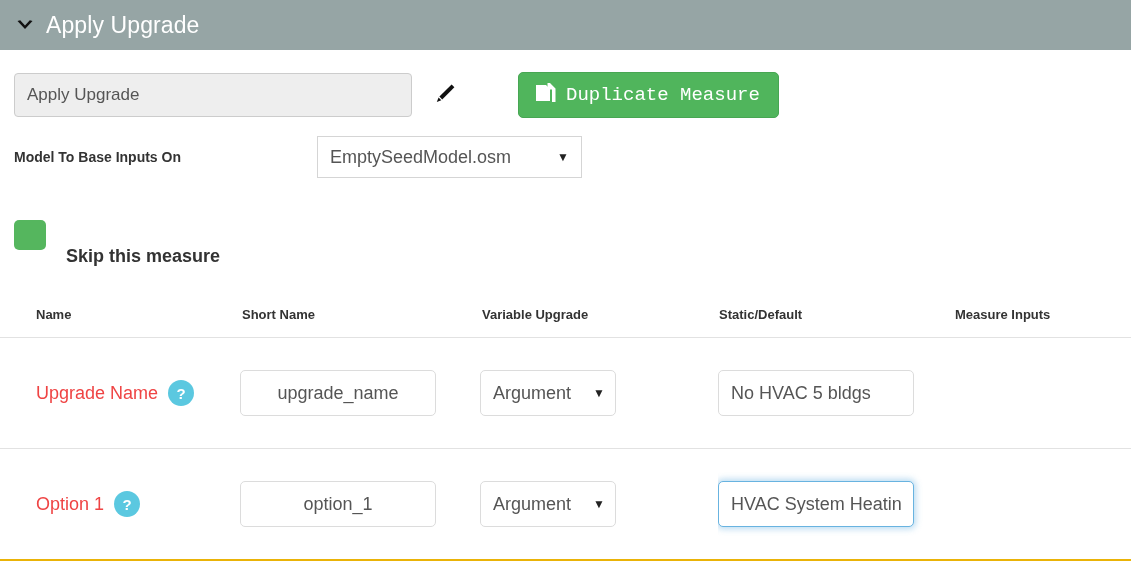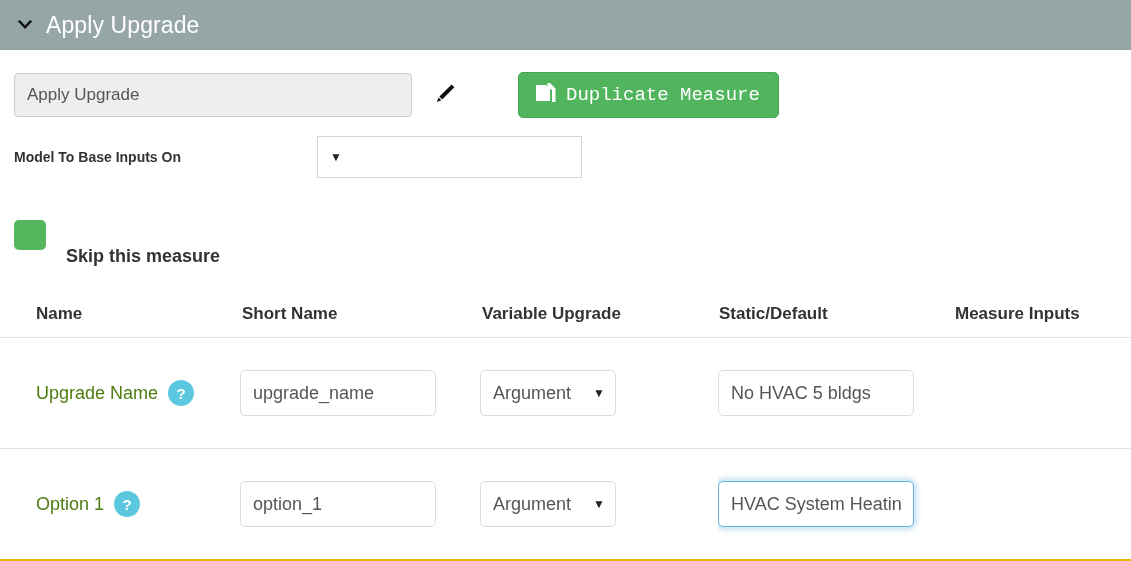--- a/index.html
+++ b/index.html
@@ -161,21 +161,21 @@
     table-layout: fixed;
   }
   .args-table col.c-name  { width: 240px; }
   .args-table col.c-short { width: 240px; }
   .args-table col.c-var   { width: 238px; }
   .args-table col.c-static{ width: 237px; }
   .args-table col.c-inputs{ width: 176px; }
 
   .args-table th {
     text-align: left;
-    font-size: 17px;
+    font-size: 13px;
     font-weight: bold;
     color: #333333;
     padding: 0 0 0 0;
     height: 46px;
     vertical-align: middle;
     white-space: nowrap;
     overflow: hidden;
   }
   .args-table th.th-name   { padding-left: 36px; }
   .args-table th.th-short  { padding-left: 2px; }
@@ -192,21 +192,21 @@
   }
   .args-table tbody tr:last-child td { border-bottom: 3px solid #eab308; }
 
   .arg-name-cell {
     padding-left: 36px;
     display: flex;
     align-items: center;
   }
   .arg-name-text {
     font-size: 18px;
-    color: #4d7c0f;
+    color: #ef4444;
     white-space: nowrap;
   }
   .help-badge {
     margin-left: 10px;
     width: 26px;
     height: 26px;
     border-radius: 50%;
     background: #5bc8e0;
     color: #ffffff;
     font-size: 15px;
@@ -223,21 +223,21 @@
     height: 46px;
     border: 1px solid #dcdcdc;
     border-radius: 5px;
     background: #ffffff;
     font-family: "Liberation Sans", sans-serif;
     font-size: 18px;
     color: #555555;
     padding: 0 12px;
     outline: none;
   }
-  .short-name-field { width: 196px; }
+  .short-name-field { width: 196px; text-align: center; }
   .static-field     { width: 196px; }
   .static-field.focused {
     border-color: #68b3e0;
     box-shadow: 0 0 6px 2px rgba(102,175,224,0.45);
   }
 
   .var-select {
     box-sizing: border-box;
     width: 136px;
     height: 46px;
@@ -292,20 +292,21 @@
           <path d="M7 0 h8 l5.5 5.5 V19 H17 V6.5 h-4.5 V0 Z" fill="#ffffff"></path>
         </svg>
       </span>
       <span>Duplicate Measure</span>
     </button>
   </div>
 
   <div class="model-row">
     <span class="model-label">Model To Base Inputs On</span>
     <div class="model-select">
+      <span class="sel-text">EmptySeedModel.osm</span>
       <span class="caret">▼</span>
     </div>
   </div>
 
   <div class="skip-row">
     <button class="skip-toggle"></button>
     <span class="skip-label">Skip this measure</span>
   </div>
 
   <table class="args-table">

